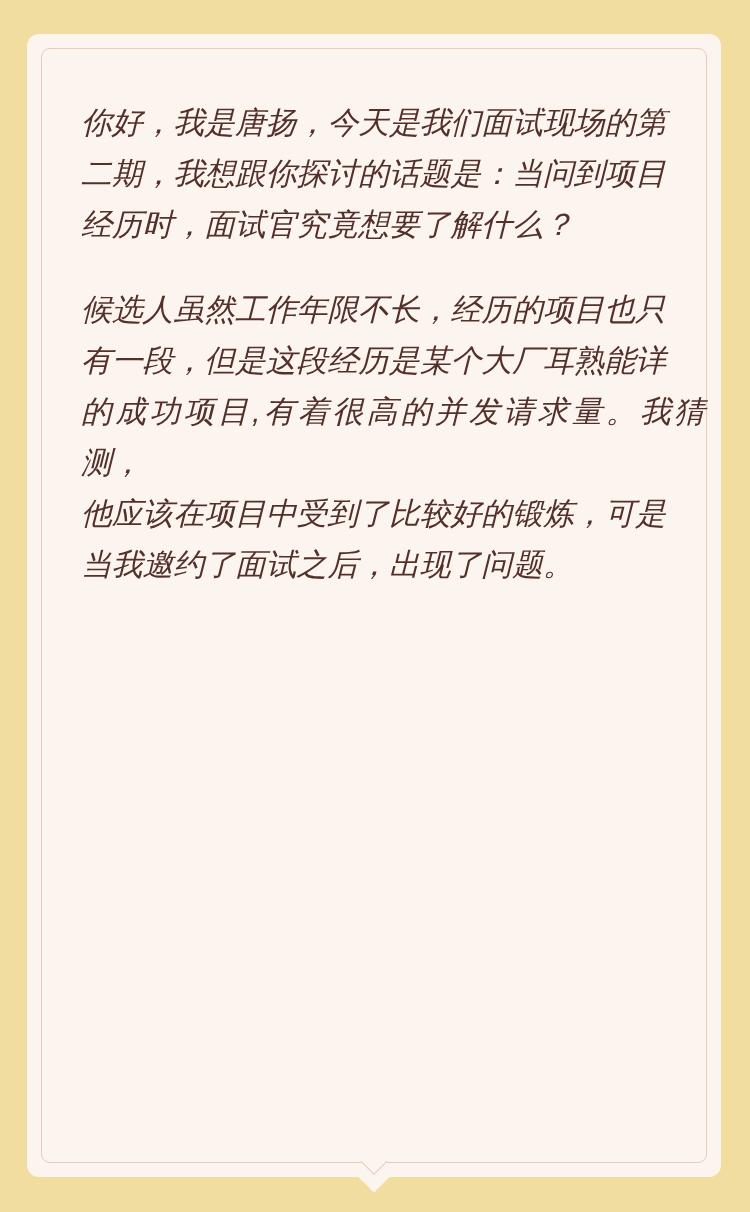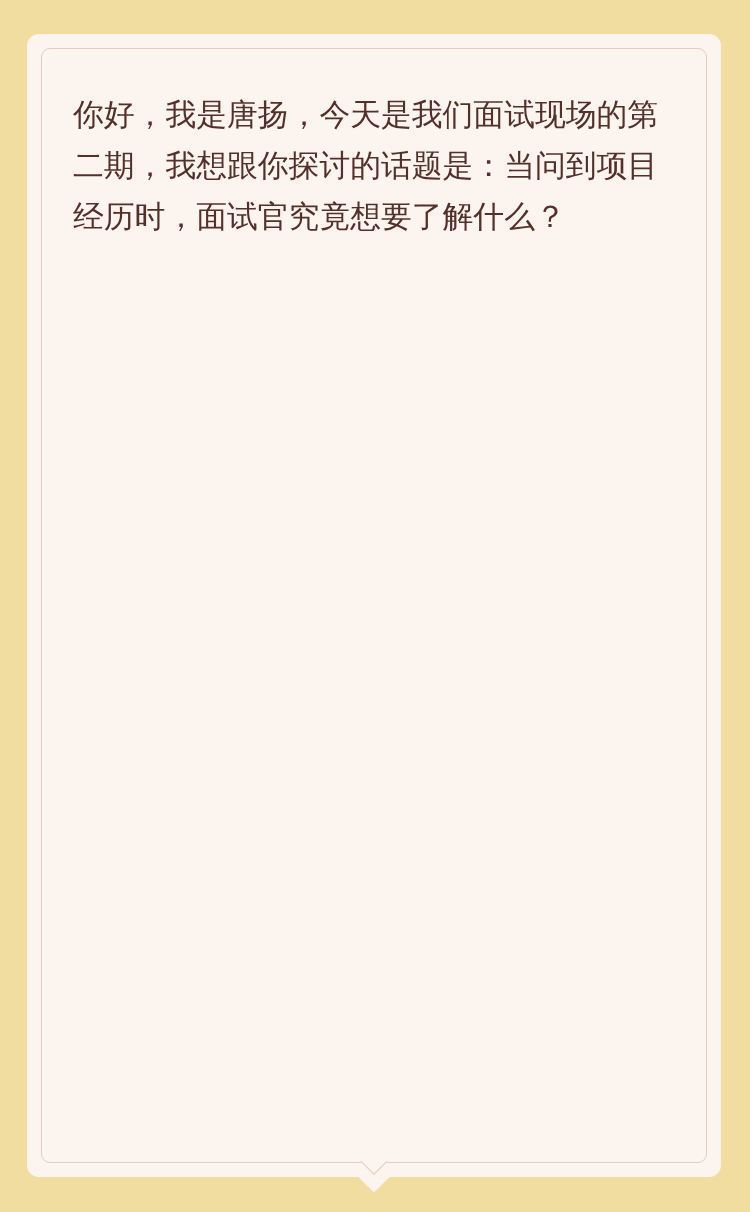--- a/index.html
+++ b/index.html
@@ -56,41 +56,47 @@
     border-bottom: 1px solid #e8cbbc;
     transform: translateX(-50%) rotate(45deg);
   }
   .content {
     position: absolute;
     left: 46px;
     top: 55px;
     width: 640px;
   }
   .content p {
-    margin: 0;
+    margin: 8px;
     padding: 0;
     font-size: 30.8px;
     line-height: 51px;
     color: #54302b;
     white-space: pre-line;
     text-align: justify;
     letter-spacing: 0;
+    font-style: italic;
   }
   .content p + p {
     margin-top: 34px;
   }
 </style>
 </head>
 <body>
 
 <div class="page">
   <div class="card">
     <div class="card-tail"></div>
     <div class="inner-border">
       <div class="border-notch"></div>
     </div>
     <div class="content">
       <p>你好，我是唐扬，今天是我们面试现场的第
 二期，我想跟你探讨的话题是：当问到项目
 经历时，面试官究竟想要了解什么？</p>
+      <p>候选人虽然工作年限不长，经历的项目也只
+有一段，但是这段经历是某个大厂耳熟能详
+的成功项目,有着很高的并发请求量。我猜测，
+他应该在项目中受到了比较好的锻炼，可是
+当我邀约了面试之后，出现了问题。</p>
     </div>
   </div>
 </div>
 
 </body></html>

